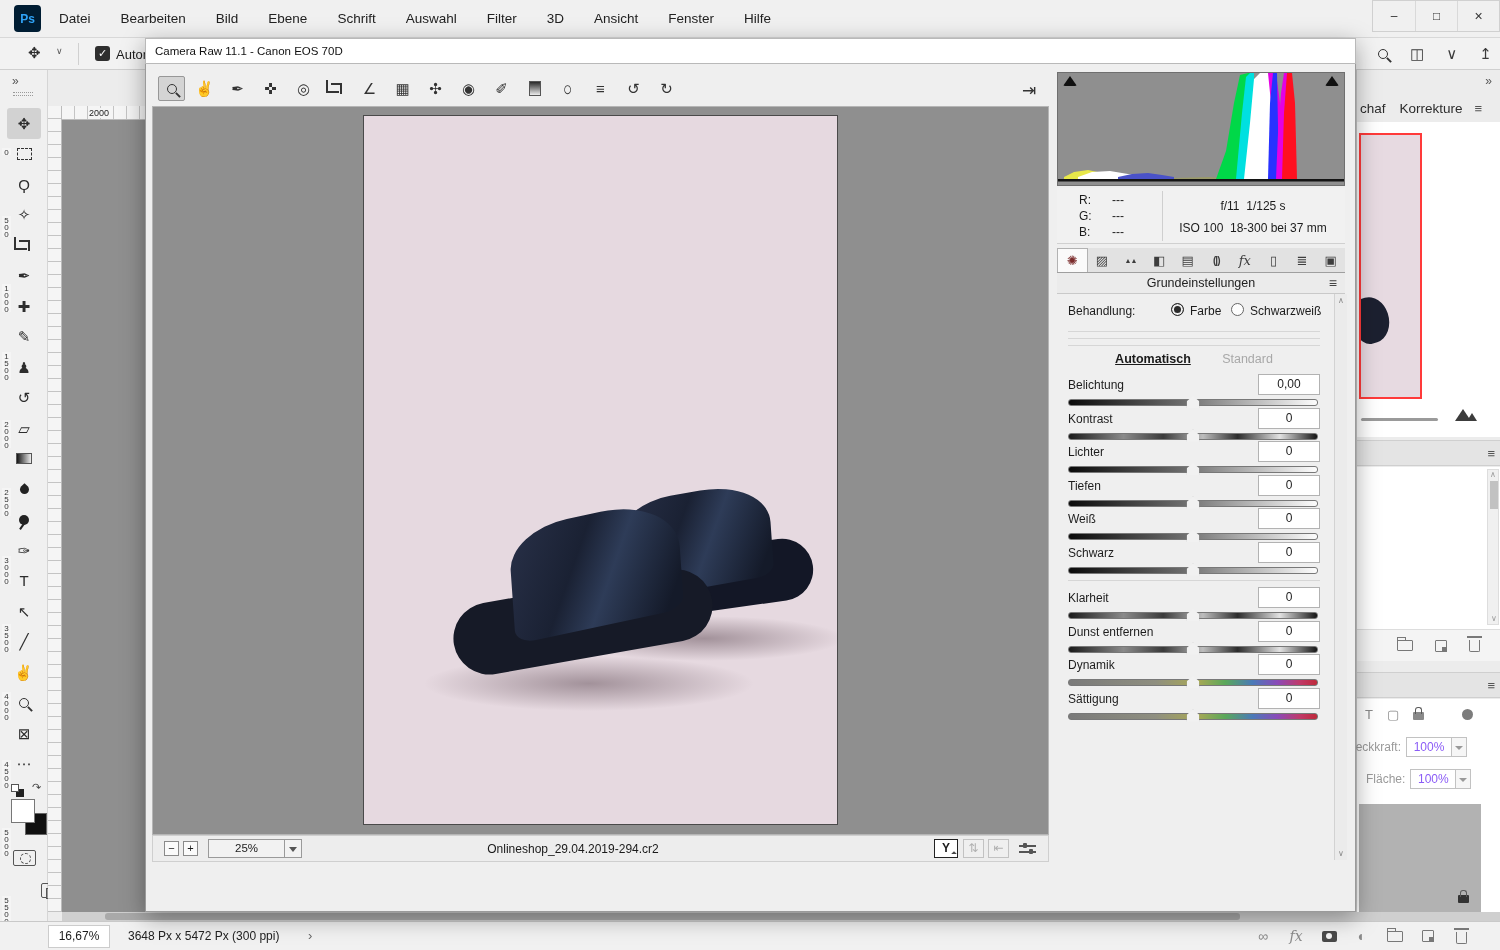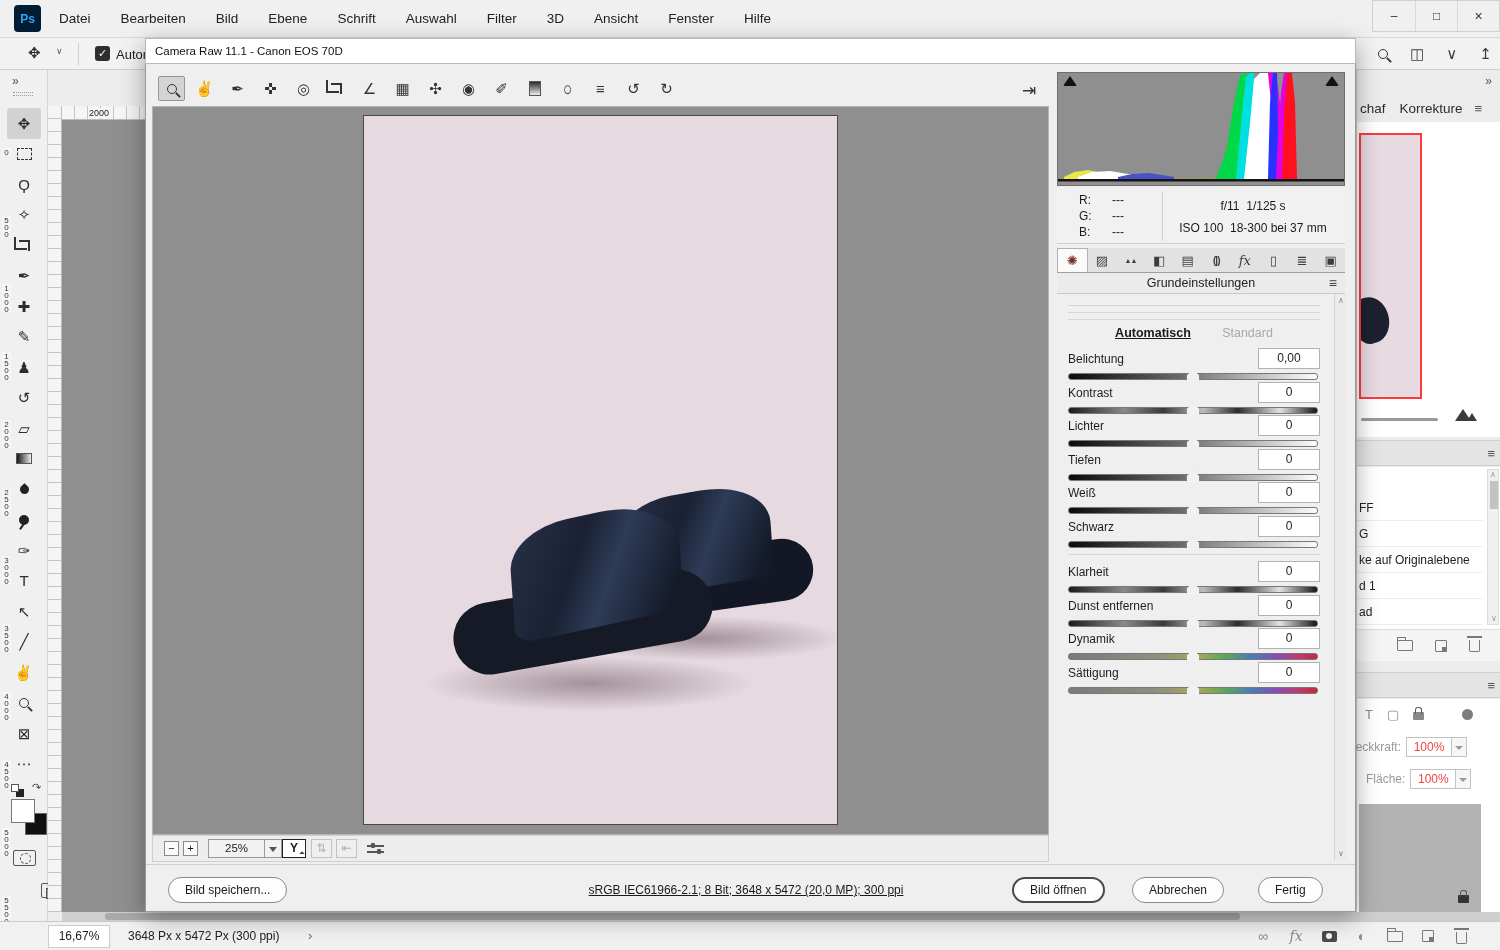--- a/index.html
+++ b/index.html
@@ -59,21 +59,21 @@
 .hruler{left:62px;top:106px;width:86px;height:14px;background:#f5f5f5;border-bottom:1px solid #bbb;background-image:repeating-linear-gradient(to right,transparent 0,transparent 12px,#c4c4c4 12px,#c4c4c4 13px)}
 
 .crframe{left:145px;top:38px;width:1211px;height:874px;background:#efefef;border:1px solid #9a9a9a;box-shadow:0 6px 22px rgba(0,0,0,.35)}
 .crtitle{left:145px;top:38px;width:1211px;height:26px;background:#fff;border:1px solid #b9b9b9;display:flex;align-items:center;padding-left:9px;font-size:11.5px;color:#111}
 .crtool{width:27px;height:25px;display:flex;align-items:center;justify-content:center;font-size:15px;color:#333}
 .crtool.sel{background:#d4d4d4;border:1px solid #979797;border-radius:2px}
 .preview{left:152px;top:106px;width:897px;height:729px;background:#8f8f8f;border:1px solid #b5b5b5}
 .photo{left:363px;top:115px;width:475px;height:710px;background:#e6d9e0;border:1px solid #4a4a4a;overflow:hidden}
 .zoombar{left:152px;top:835px;width:897px;height:27px;background:#ededed;border:1px solid #cfcfcf;display:flex;align-items:center}
 .zbtn{width:15px;height:15px;border:1px solid #8a8a8a;background:#fafafa;font-size:11px;line-height:13px;text-align:center;margin-right:4px}
-.zdd{width:74px;height:19px;border:1px solid #9a9a9a;background:#f2f2f2;display:flex;margin-left:6px}
+.zdd{width:94px;height:19px;border:1px solid #9a9a9a;background:#f2f2f2;display:flex;margin-left:6px}
 .zdd .zv{flex:1;text-align:center;line-height:17px;font-size:11.5px}
 .zdd .zc{width:17px;border-left:1px solid #9a9a9a;position:relative}
 .zdd .zc::after{content:"";position:absolute;left:4px;top:7px;border:4px solid transparent;border-top:5px solid #555}
 .ybtn{width:24px;height:19px;border:1.5px solid #222;background:#fff;font-weight:bold;font-size:12px;text-align:center;line-height:16px;position:relative}
 .ybtn::after{content:"";position:absolute;right:1px;bottom:1px;border-left:4px solid transparent;border-top:4px solid #444;transform:rotate(-45deg)}
 .gbtn{width:21px;height:19px;border:1px solid #c2c2c2;background:#efefef;color:#b0b0b0;font-size:12px;text-align:center;line-height:17px}
 
 .histo{left:1057px;top:72px;width:288px;height:114px;border:1px solid #6f6f6f;background:#8f8f8f}
 .cliptri{position:absolute;top:3px;width:0;height:0;border:7px solid transparent;border-bottom:10px solid #111;border-top:0;border-radius:2px}
 .exif{left:1057px;top:188px;width:288px;height:56px;background:#f1f1f1;border-bottom:1px solid #d0d0d0;font-size:12px}
@@ -107,21 +107,21 @@
 .pill{position:absolute;height:26px;border:1px solid #8a8a8a;border-radius:13px;background:#fdfdfd;font-size:12px;padding:0 16px;line-height:24px;color:#1c1c1c}
 .pill.default{border:2px solid #4a4a4a;line-height:22px}
 
 .rpanels{left:1356px;top:70px;width:144px;height:880px;background:#ececec;border-left:1px solid #c9c9c9}
 .rtabbar{position:absolute;left:0;top:24px;width:131px;height:28px;display:flex;align-items:center;font-size:13.5px;color:#2c2c2c}
 .panelbody{position:absolute;background:#fff}
 .phead2{position:absolute;width:144px;height:26px;background:#e4e4e4;border-top:1px solid #cfcfcf;border-bottom:1px solid #cfcfcf}
 .hrow{height:26px;line-height:26px;border-bottom:1px solid #ededed;font-size:12px;color:#222;padding-left:2px;overflow:hidden;white-space:nowrap}
 .lockrow{position:absolute;display:flex;gap:14px;align-items:center;color:#8a8a8a;font-size:13px}
 .opacityrow{position:absolute;font-size:12px;color:#9a9a9a;display:flex;align-items:center}
-.valbox{width:46px;height:20px;background:#fff;border:1px solid #c2c2c2;text-align:center;line-height:18px;color:#ef4444;margin-left:5px}
+.valbox{width:46px;height:20px;background:#fff;border:1px solid #c2c2c2;text-align:center;line-height:18px;color:#8b5cf6;margin-left:5px}
 .valchev{width:15px;height:20px;border:1px solid #c2c2c2;border-left:none;position:relative;background:#f6f6f6}
 .valchev::after{content:"";position:absolute;left:3px;top:8px;border:4px solid transparent;border-top:4px solid #999}
 
 .bscroll{left:62px;top:912px;width:1438px;height:9px;background:#cfcfcf}
 .bthumb{position:absolute;left:43px;top:1px;width:1135px;height:7px;background:#a9a9a9;border-radius:3px}
 .statusbar{left:0;top:921px;width:1500px;height:29px;background:#f1f1f1;border-top:1px solid #c9c9c9}
 .sb-ic{display:flex;align-items:center;justify-content:center;color:#8a8a8a;font-size:14px;width:20px;height:18px}
 
 .shadow{position:absolute;background:radial-gradient(closest-side,rgba(95,75,85,.5),rgba(95,75,85,0));border-radius:50%}
 .sole{position:absolute;background:#161a27;border-radius:46px}
@@ -309,28 +309,20 @@
         <div style="position:absolute;left:-8px;top:162px;width:36px;height:46px;background:#1c2030;border-radius:46% 54% 60% 40%;transform:rotate(-18deg)"></div>
       </div>
       <div style="position:absolute;left:4px;top:296px;width:77px;height:3px;background:#9a9a9a;border-radius:2px"></div>
       <span class="i-mtn" style="position:absolute;left:98px;top:287px"></span>
       <span class="i-mtn small" style="position:absolute;left:116px;top:291px"></span>
     </div>
     <div class="phead2" style="left:0;top:370px">
       <span style="position:absolute;right:6px;top:5px;font-size:13px;color:#555">≡</span>
     </div>
     <div class="panelbody" style="left:0;top:397px;width:144px;height:162px">
-      <div style="position:absolute;left:0;top:28px;width:126px">
-
-      <div class="hrow">FF</div>
-          <div class="hrow">G</div>
-          <div class="hrow">ke auf Originalebene</div>
-          <div class="hrow">d 1</div>
-          <div class="hrow">ad</div>
-        </div>
       <div style="position:absolute;right:2px;top:2px;width:12px;height:156px;background:#f0f0f0;border:1px solid #ddd;text-align:center;font-size:8px;color:#999">
         <div>∧</div>
         <div style="margin:2px 2px;width:8px;height:28px;background:#c2c2c2"></div>
         <div style="position:absolute;bottom:1px;left:3px">∨</div>
       </div>
     </div>
     <div style="position:absolute;left:0;top:559px;width:144px;height:32px;background:#f4f4f4;border-top:1px solid #ddd;display:flex;gap:22px;align-items:center;padding-left:40px">
       <span class="i-folder"></span>
       <span class="i-new"></span>
       <span class="i-trash" style="margin-top:0"></span>
@@ -482,20 +474,21 @@
   </div>
 
   
   <div class="abs zoombar">
     <span class="zbtn" style="margin-left:11px">−</span>
     <span class="zbtn">+</span>
     <span class="zdd">
       <span class="zv">25%</span>
       <span class="zc"></span>
     </span>
+    <span style="flex:1;text-align:center;font-size:12px;color:#1a1a1a;margin-left:-90px">Onlineshop_29.04.2019-294.cr2</span>
     <span class="ybtn">Y</span>
     <span class="gbtn" style="margin-left:5px">⇅</span>
     <span class="gbtn" style="margin-left:4px">⇤</span>
     <span class="i-sliders" style="margin:0 12px 0 10px"></span>
   </div>
 
   
   <div class="abs histo">
     <span class="cliptri" style="left:5px"></span>
     <span class="cliptri" style="right:5px"></span>
@@ -578,20 +571,27 @@
 
   
   <div class="abs phead">
     <span>Grundeinstellungen</span>
     <span style="position:absolute;right:8px;top:0;font-size:14px;color:#444">≡</span>
   </div>
 
   
   <div class="abs settings">
     <div class="sinner">
+      <div style="position:relative;height:26px">
+        <span style="position:absolute;left:0;top:4px">Behandlung:</span>
+        <span class="radio sel" style="position:absolute;left:103px;top:3px"></span>
+        <span style="position:absolute;left:122px;top:4px">Farbe</span>
+        <span class="radio" style="position:absolute;left:163px;top:3px"></span>
+        <span style="position:absolute;left:182px;top:4px">Schwarzweiß</span>
+      </div>
       <hr class="divider">
       <hr class="divider">
       <hr class="divider">
       <div style="position:relative;height:22px;text-align:center">
         <span class="autolink">Automatisch</span>
         <span class="stdlink" style="margin-left:28px">Standard</span>
       </div>
       <div>
 
           <div class="sl-row">
@@ -678,21 +678,14 @@
           </div>
         </div>
     </div>
   </div>
   <div class="abs sscroll">
     <div style="margin-top:2px">∧</div>
     <div style="position:absolute;bottom:2px;left:0;right:0">∨</div>
   </div>
 
   
-  <div class="abs crfooter">
-    <span class="pill" style="left:22px;top:12px">Bild speichern...</span>
-    <span class="abs" style="left:300px;top:18px;width:600px;text-align:center;text-decoration:underline;color:#1a1a1a">sRGB IEC61966-2.1; 8 Bit; 3648 x 5472 (20,0 MP); 300 ppi</span>
-    <span class="pill default" style="left:866px;top:12px">Bild öffnen</span>
-    <span class="pill" style="left:986px;top:12px">Abbrechen</span>
-    <span class="pill" style="left:1112px;top:12px">Fertig</span>
-  </div>
 
 </div>
 
 </body></html>

